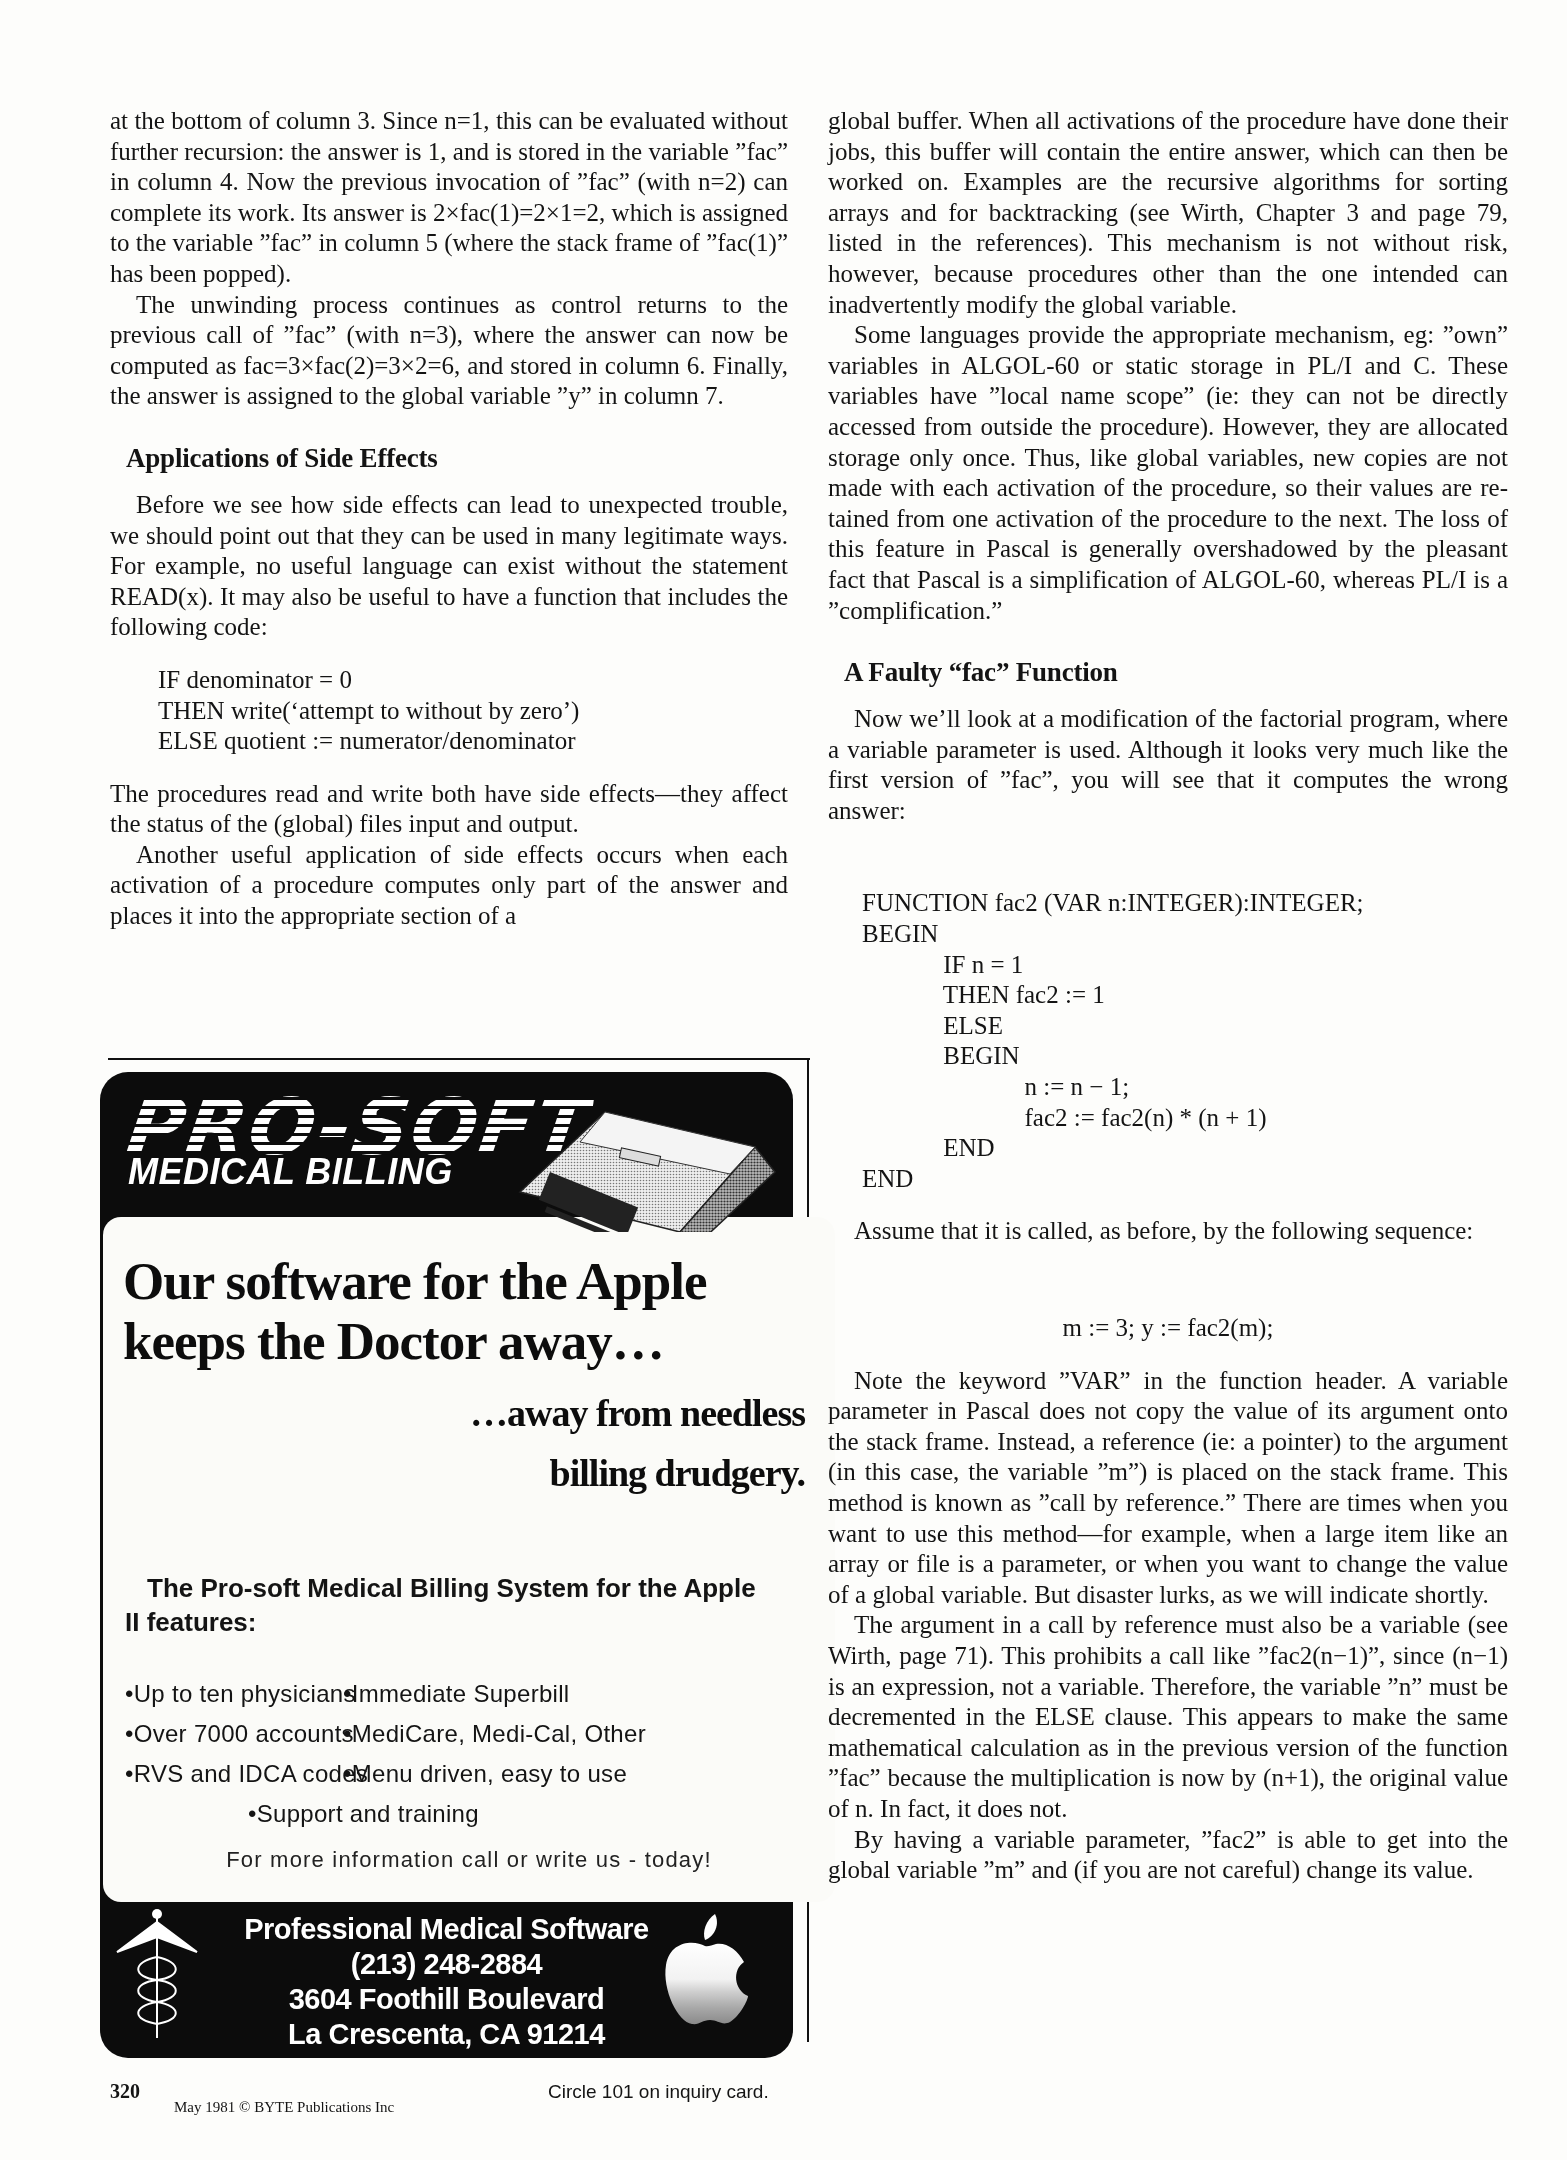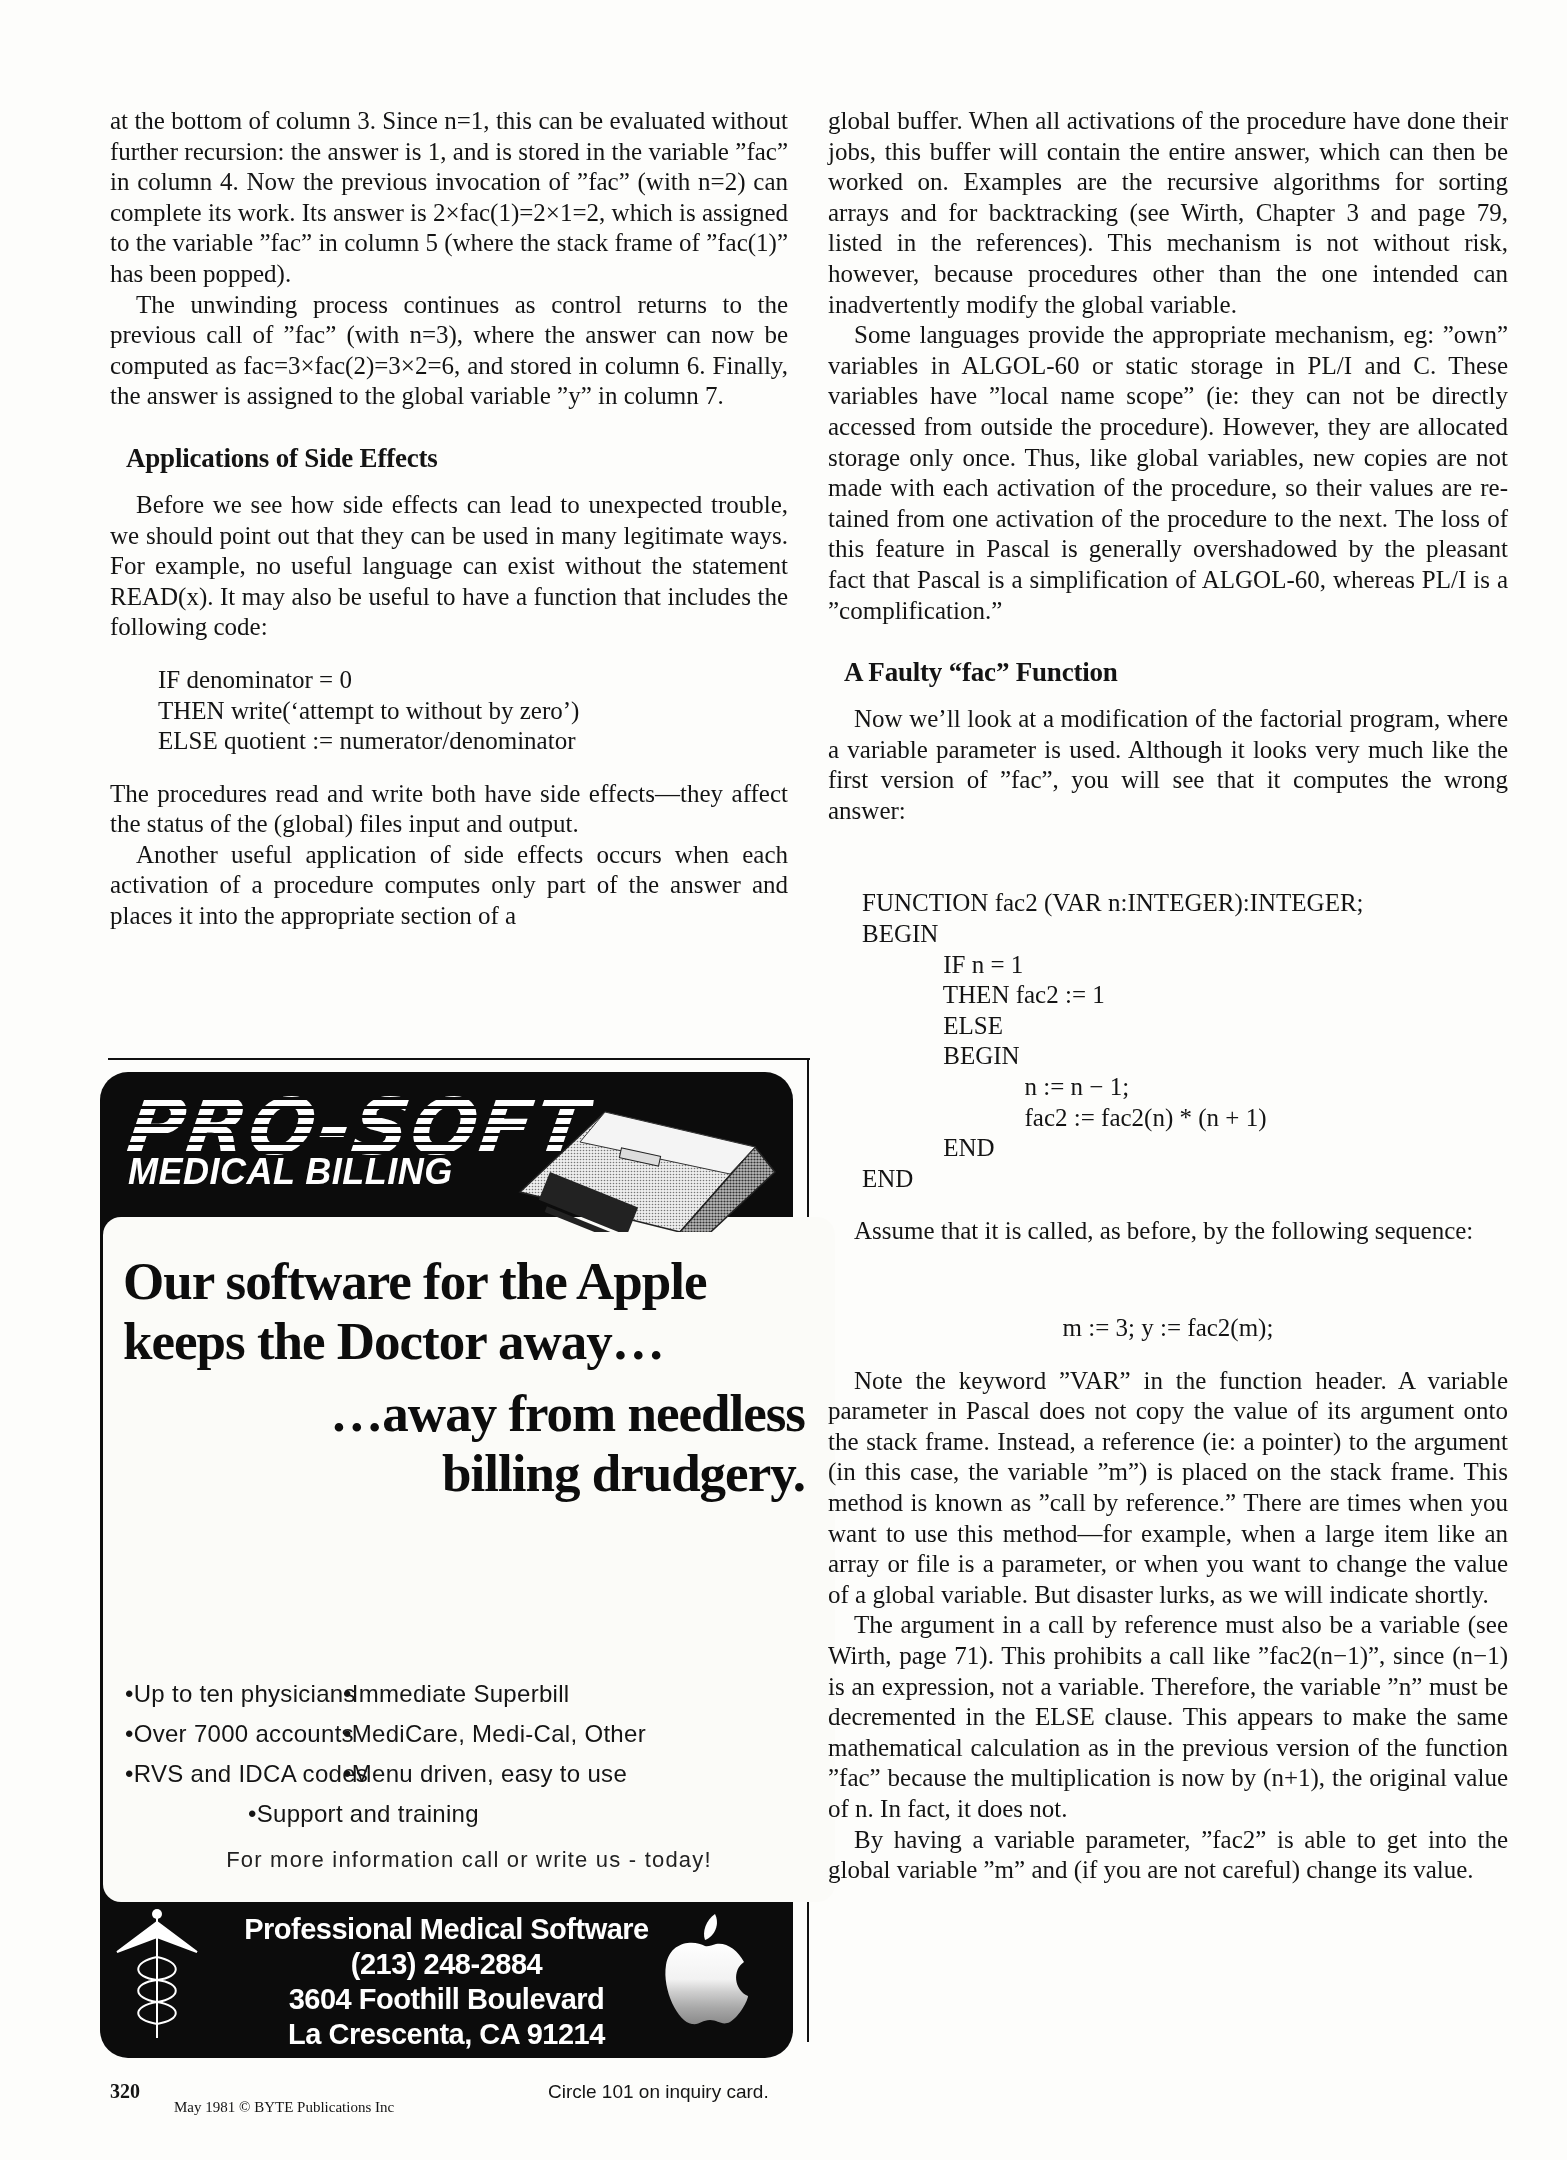--- a/index.html
+++ b/index.html
@@ -25,21 +25,21 @@
   .ad-box { position: absolute; left: 100px; top: 1072px; width: 693px; height: 986px; background: #0c0c0c; border-radius: 28px; }
   .logo { position: absolute; left: 28px; top: 10px; font-family: "DejaVu Sans", sans-serif; font-weight: bold; font-style: italic;
           font-size: 78px; letter-spacing: 2px; color: #fff; transform: skewX(-8deg);
           -webkit-mask-image: repeating-linear-gradient(to bottom, #000 0 6px, transparent 6px 9px);
                   mask-image: repeating-linear-gradient(to bottom, #000 0 6px, transparent 6px 9px); }
   .tagline { position: absolute; left: 28px; top: 79px; font-family: Liberation Sans, sans-serif; font-weight: bold; font-style: italic;
              font-size: 36px; color: #fff; letter-spacing: 0.5px; }
   .computer { position: absolute; left: 410px; top: 20px; width: 270px; height: 140px; z-index: 2; }
   .panel { position: absolute; left: 3px; top: 145px; width: 687px; height: 685px; background: #fbfbf8; border-radius: 18px; padding-left: 45px; }
   .headline { position: absolute; left: 20px; top: 34px; font-size: 53px; font-weight: bold; line-height: 60px; letter-spacing: -1px; color: #0d0d0d; }
-  .subhead { position: absolute; right: 30px; top: 166px; font-size: 53px; font-weight: bold; line-height: 60px; text-align: right; letter-spacing: -1px; color: #0d0d0d; }
+  .subhead { position: absolute; right: 30px; top: 166px; font-size: 38px; font-weight: bold; line-height: 60px; text-align: right; letter-spacing: -1px; color: #0d0d0d; }
   .features-title { position: absolute; left: 22px; top: 354px; width: 640px; font-family: "Liberation Sans", sans-serif; font-weight: bold; font-size: 26px; line-height: 34px; text-indent: 22px; }
   .feat { position: absolute; font-family: "Liberation Sans", sans-serif; font-size: 24px; letter-spacing: 0.3px; }
   .more-info { position: absolute; left: 0; width: 100%; top: 630px; text-align: center; font-family: "Liberation Sans", sans-serif; font-size: 22px; letter-spacing: 1.2px; color: #222; }
   .company { position: absolute; left: 0; top: 840px; width: 693px; text-align: center; color: #fff; font-family: "Liberation Sans", sans-serif; font-weight: bold; }
   .company div { font-size: 29px; line-height: 35px; letter-spacing: -0.5px; }
   .caduceus { position: absolute; left: 12px; top: 830px; width: 90px; height: 140px; }
   .apple-logo { position: absolute; left: 560px; top: 838px; width: 90px; height: 120px; }
 
   .footer { position: absolute; top: 2080px; left: 110px; width: 700px; height: 30px; }
   .footer .pg { position: absolute; left: 0; top: 0; font-family: "Liberation Serif", serif; font-weight: bold; font-size: 20px; }
@@ -95,20 +95,21 @@
 
   <div class="panel">
     <div class="headline">
       <div>Our software for the Apple</div>
       <div>keeps the Doctor away…</div>
     </div>
     <div class="subhead">
       <div>…away from needless</div>
       <div>billing drudgery.</div>
     </div>
+    <div class="features-title">The Pro-soft Medical Billing System for the Apple II features:</div>
     <div class="feat" style="left:22px; top:463px;">•Up to ten physicians</div>
     <div class="feat" style="left:240px; top:463px;">•Immediate Superbill</div>
     <div class="feat" style="left:22px; top:503px;">•Over 7000 accounts</div>
     <div class="feat" style="left:240px; top:503px;">•MediCare, Medi-Cal, Other</div>
     <div class="feat" style="left:22px; top:543px;">•RVS and IDCA codes</div>
     <div class="feat" style="left:240px; top:543px;">•Menu driven, easy to use</div>
     <div class="feat" style="left:145px; top:583px;">•Support and training</div>
     <div class="more-info">For more information call or write us - today!</div>
   </div>
 

